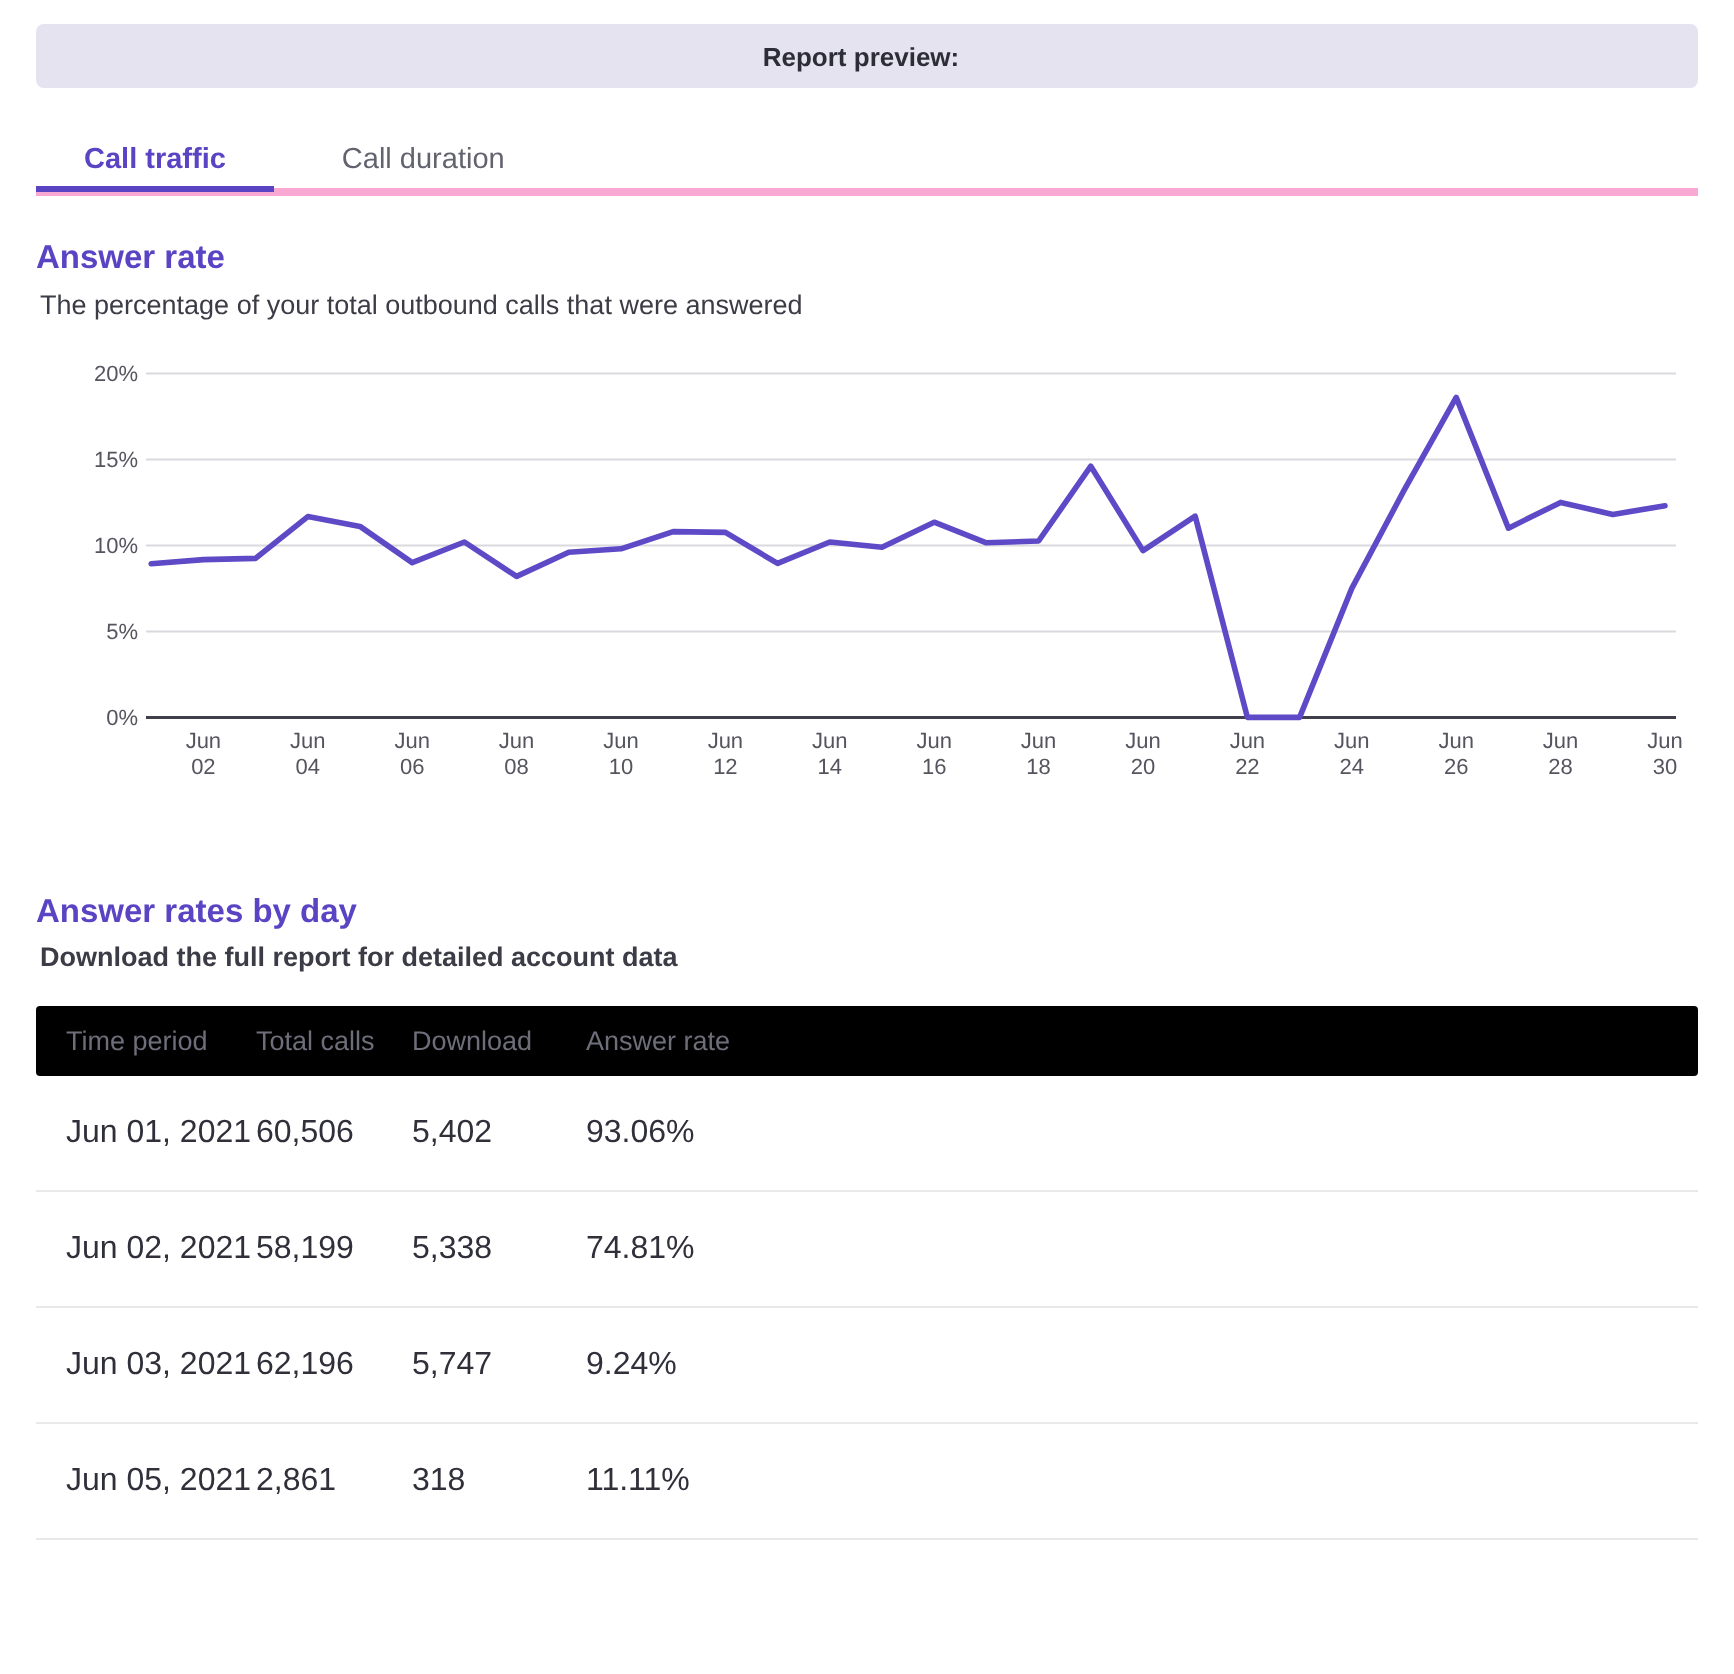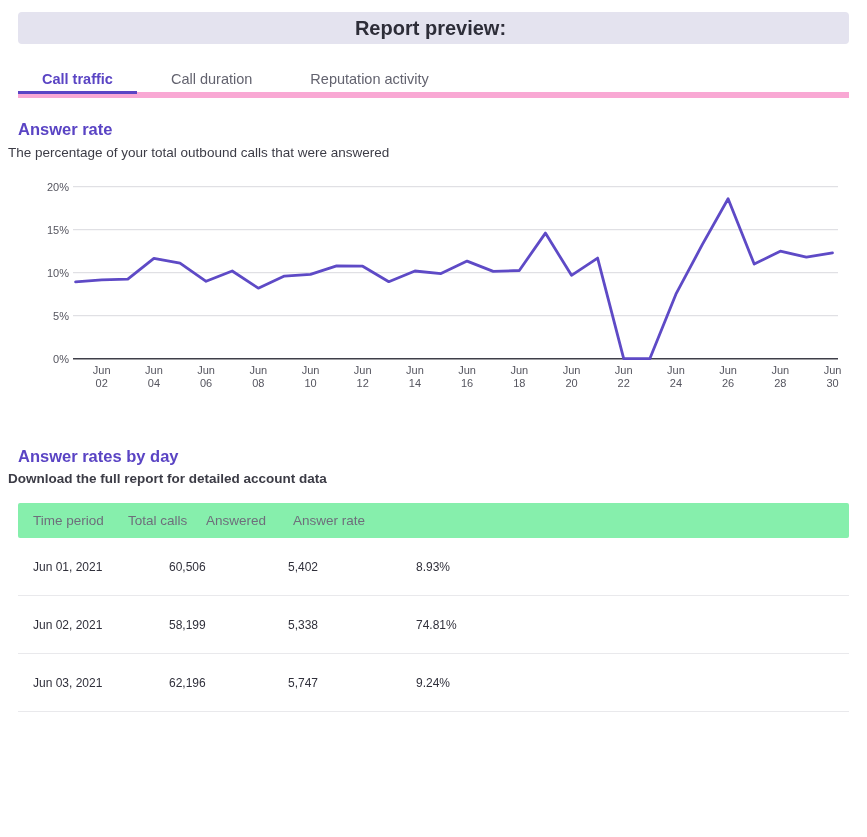--- a/index.html
+++ b/index.html
@@ -5,80 +5,77 @@
   * { margin:0; padding:0; box-sizing:border-box; }
   html,body { background:#ffffff; }
   body { font-family:"Liberation Sans", sans-serif; }
   .page { position:relative; width:867px; height:837px; background:#fff; overflow:hidden; }
 
   
   .banner {
     position:absolute; left:18px; right:18px; top:12px; height:32px;
     background:#e4e3ef; border-radius:4px;
     display:flex; align-items:center; justify-content:center;
-    font-size:20px; color:#5f5f6b;
+    font-size:13px; color:#5f5f6b;
   }
   .banner b { color:#2d2d38; font-weight:bold; margin-right:6px; }
 
   
   .tabs {
     position:absolute; left:18px; right:18px; top:66px; height:32px;
     display:flex; align-items:stretch;
-    border-bottom:6px solid #f9a8d4;
+    border-bottom:4px solid #f9a8d4;
   }
   .tab {
     display:flex; align-items:center; padding:0 24px;
     font-size:14.5px; color:#63636f; cursor:pointer;
     border-bottom:3px solid transparent; margin-bottom:-2px;
   }
   .tab.active { color:#5a44c4; font-weight:bold; border-bottom-color:#5a44c4; }
   .tab + .tab { margin-left:10px;justify-content:flex-end; }
 
   
   .sec-title { position:absolute; left:18px; font-size:16.5px; font-weight:bold; color:#5a44c4; }
-  .sec-sub   { position:absolute; left:8px; font-size:13.5px; color:#3c3c46; }
+  .sec-sub   { position:absolute; left:20px; font-size:13.5px; color:#3c3c46; }
   #chart-title { top:120px; } #chart-sub { top:145px; }
   #table-title { top:447px; } #table-sub { top:471px;font-weight:bold; }
 
   
   .chart-wrap { position:absolute; left:0; top:175px; width:867px; height:240px; }
   .chart-wrap svg { display:block; }
 
   
   .table { position:absolute; left:18px; right:18px; top:503px; }
   .trow {
     display:grid; grid-template-columns:110px 78px 87px 99px 1fr;
     align-items:center;
   }
   .thead {
-    height:35px; background:#86efac; border-radius:2px;
+    height:35px; background:#000000; border-radius:2px;
     font-size:13.5px; color:#6e6e7b;
   }
-  .tbody-row { height:58px; border-bottom:1px solid #e9e9ec; font-size:12px; color:#30303b;gap:41px; }
+  .tbody-row { height:58px; border-bottom:1px solid #e9e9ec; font-size:16px; color:#30303b; }
   .cell-left  { text-align:left; padding-left:15px; }
   .cell-right { }
 </style>
 </head>
 <body>
 
 <div class="page">
 
   <div class="banner">
     <b>Report preview:</b>
   </div>
 
   <div class="tabs">
     <div class="tab active">
       <span>Call traffic</span>
     </div>
     <div class="tab">
       <span>Call duration</span>
-    </div>
-    <div class="tab">
-      <span>Reputation activity</span>
     </div>
   </div>
 
   <div class="sec-title" id="chart-title">Answer rate</div>
   <div class="sec-sub" id="chart-sub">The percentage of your total outbound calls that were answered</div>
 
   <div class="chart-wrap">
     <svg id="chart-svg" width="867" height="240" viewBox="0 0 867 240">
         <g>
           <line x1="73" y1="183.7" x2="838" y2="183.7" stroke="#3f3f49" stroke-width="1.5"></line>
@@ -130,42 +127,49 @@
       </svg>
   </div>
 
   <div class="sec-title" id="table-title">Answer rates by day</div>
   <div class="sec-sub" id="table-sub">Download the full report for detailed account data</div>
 
   <div class="table">
     <div class="trow thead">
       <div class="cell-left">Time period</div>
       <div class="cell-right">Total calls</div>
-      <div class="cell-right">Answered</div>
+      <div class="cell-right">Download</div>
       <div class="cell-right">Answer rate</div>
       <div></div>
     </div>
     <div id="table-body">
         <div class="trow tbody-row">
           <div class="cell-left">Jun 01, 2021</div>
           <div class="cell-right">60,506</div>
           <div class="cell-right">5,402</div>
-          <div class="cell-right">8.93%</div>
+          <div class="cell-right">93.06%</div>
           <div></div>
         </div>
         <div class="trow tbody-row">
           <div class="cell-left">Jun 02, 2021</div>
           <div class="cell-right">58,199</div>
           <div class="cell-right">5,338</div>
           <div class="cell-right">74.81%</div>
           <div></div>
         </div>
         <div class="trow tbody-row">
           <div class="cell-left">Jun 03, 2021</div>
           <div class="cell-right">62,196</div>
           <div class="cell-right">5,747</div>
           <div class="cell-right">9.24%</div>
           <div></div>
         </div>
+        <div class="trow tbody-row">
+          <div class="cell-left">Jun 05, 2021</div>
+          <div class="cell-right">2,861</div>
+          <div class="cell-right">318</div>
+          <div class="cell-right">11.11%</div>
+          <div></div>
+        </div>
       </div>
   </div>
 
 </div>
 
 </body></html>

